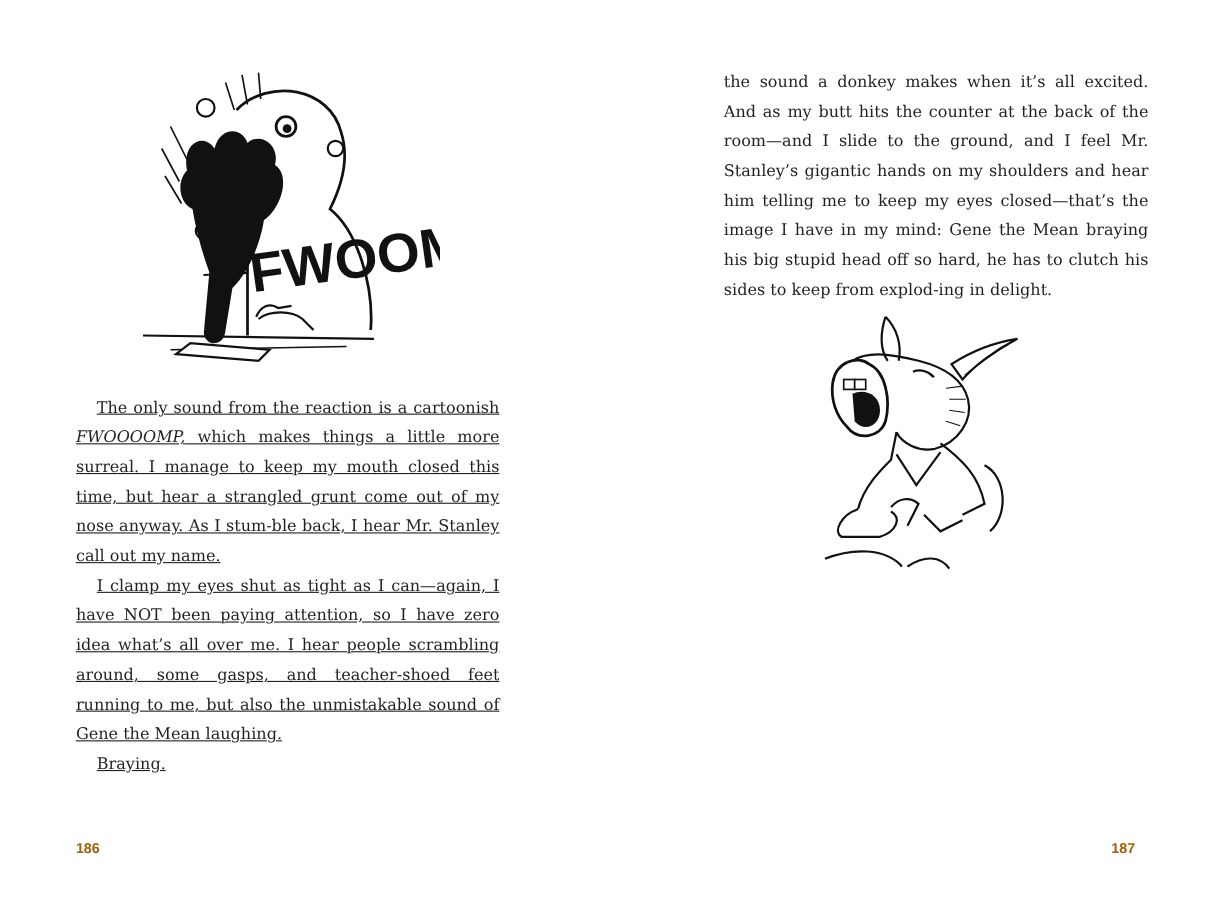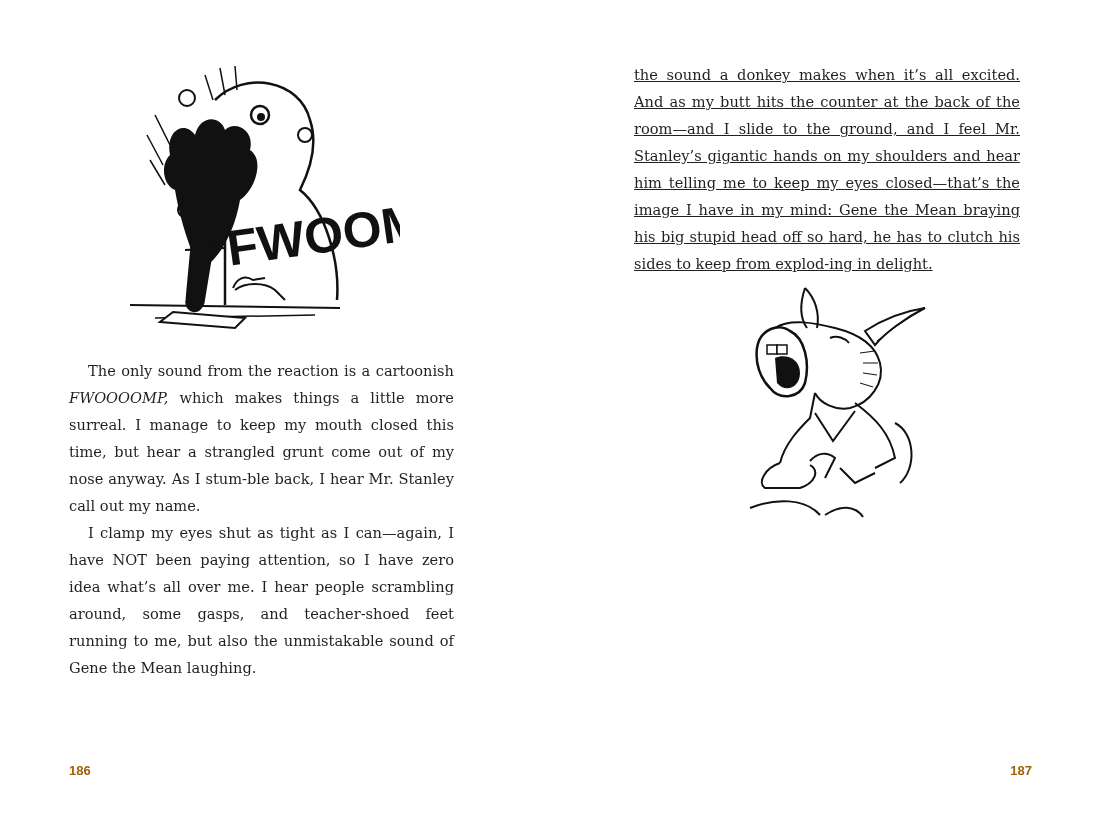--- a/index.html
+++ b/index.html
@@ -3,22 +3,22 @@
   <meta charset="utf-8">
   <style>
     html, body { margin: 0; padding: 0; background: #ffffff; }
     body { width: 1100px; height: 825px; position: relative; overflow: hidden; color: #231f20; }
     .page { position: absolute; top: 0; height: 825px; }
     .page-left { left: 0; width: 550px; }
     .page-right { left: 550px; width: 550px; }
     .text-block { position: absolute; font-family: "DejaVu Serif", serif; font-size: 14.6px; line-height: 27px; text-align: justify; color: #231f20; }
     .text-block p { margin: 0; }
     .indent { text-indent: 19px; }
-    .left-text { left: 69px; top: 357px; width: 385px; }
-    .right-text { left: 84px; top: 61px; width: 386px; text-decoration: underline; }
+    .left-text { left: 69px; top: 357px; width: 385px; text-decoration: underline; }
+    .right-text { left: 108px; top: 61px; width: 386px; }
     .folio { position: absolute; top: 763px; font-family: "Liberation Sans", sans-serif; font-weight: bold; font-size: 13px; color: #a16207; }
     .folio-left { left: 69px; }
     .folio-right { right: 68px; text-align: center; }
     .illus { position: absolute; }
     .illus-fwoomp { left: 125px; top: 60px; width: 275px; height: 285px; }
     .illus-donkey { left: 195px; top: 283px; width: 190px; height: 236px; }
     .sfx { font-family: "Liberation Sans", sans-serif; font-weight: bold; font-size: 50px; fill: #111; }
     em { font-style: italic; }
   </style>
 </head>
@@ -60,20 +60,21 @@
 
       <path d="M108 228 C112 218 120 215 128 220 L140 218" stroke="#111" stroke-width="2" fill="none"></path>
 
       <text x="102" y="195" class="sfx" transform="rotate(-8 180 180)">FWOOMP!</text>
     </svg>
   </div>
 
   <div class="text-block left-text">
     <p class="indent"><span>The only sound from the reaction is a cartoonish </span><em>FWOOOOMP,</em><span> which makes things a little more surreal. I manage to keep my mouth closed this time, but hear a strangled grunt come out of my nose anyway. As I stum-ble back, I hear Mr. Stanley call out my name.</span></p>
     <p class="indent">I clamp my eyes shut as tight as I can—again, I have NOT been paying attention, so I have zero idea what’s all over me. I hear people scrambling around, some gasps, and teacher-shoed feet running to me, but also the unmistakable sound of Gene the Mean laughing.</p>
+    <p class="indent">Braying.</p>
   </div>
 
   <div class="folio folio-left">186</div>
 </div>
 
 <div class="page page-right">
   <div class="text-block right-text">
     <p>the sound a donkey makes when it’s all excited. And as my butt hits the counter at the back of the room—and I slide to the ground, and I feel Mr. Stanley’s gigantic hands on my shoulders and hear him telling me to keep my eyes closed—that’s the image I have in my mind: Gene the Mean braying his big stupid head off so hard, he has to clutch his sides to keep from explod-ing in delight.</p>
   </div>
 

